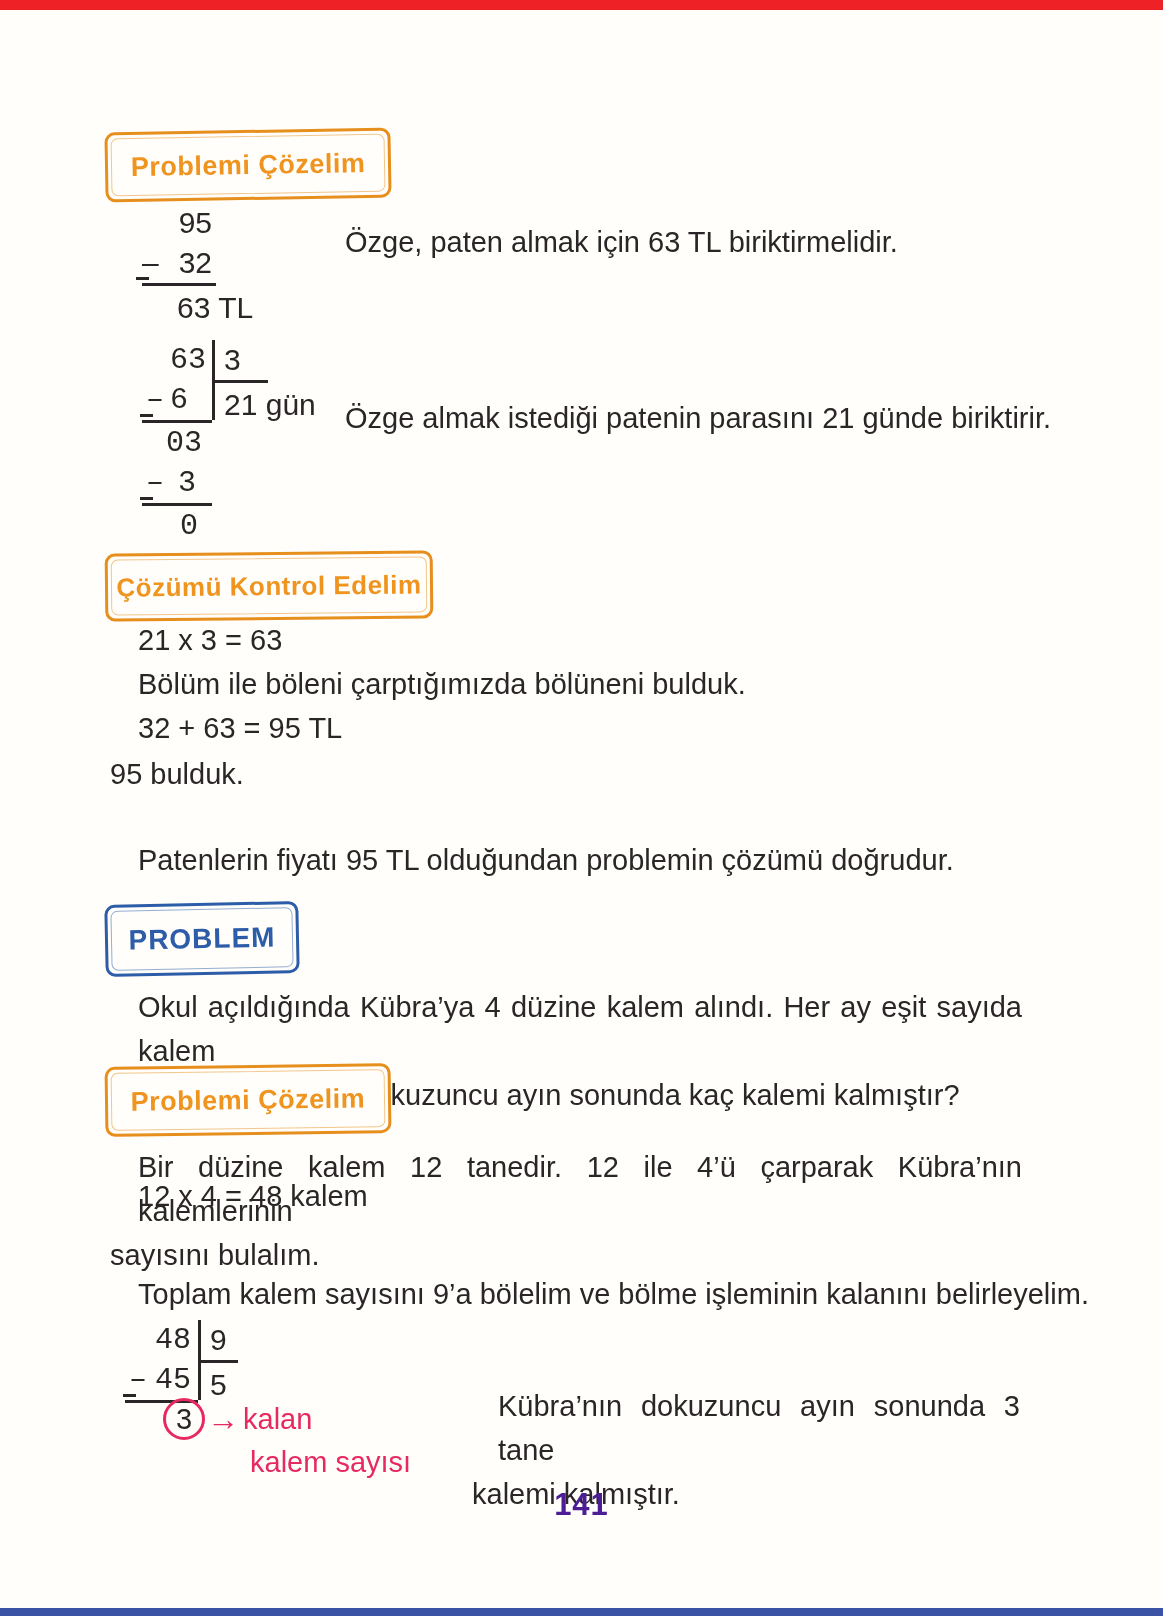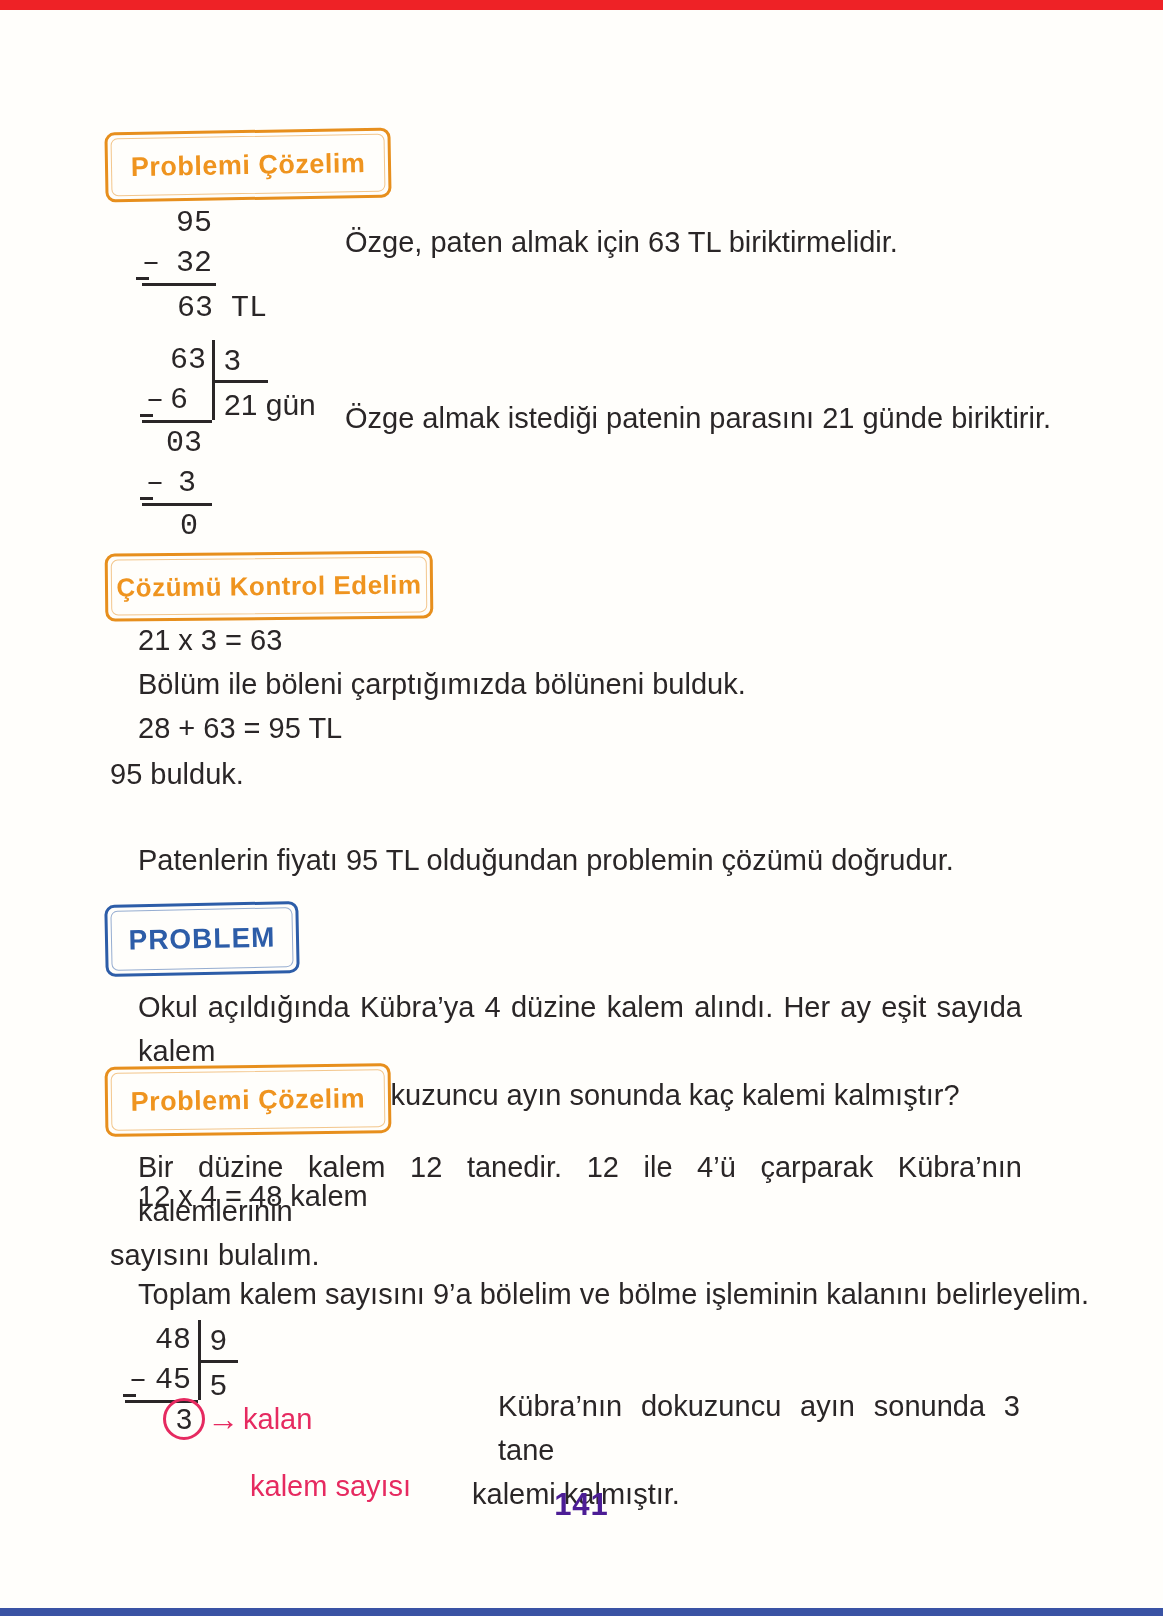--- a/index.html
+++ b/index.html
@@ -26,21 +26,21 @@
   .badge.orange{color:#ef941f;border-color:#e78f1d;}
   .badge.blue{color:#2d5da8;border-color:#2d5da8;}
 
   .txt{position:absolute;font-size:29px;line-height:40px;white-space:nowrap;}
   .para{position:absolute;width:912px;font-size:29px;line-height:44px;}
   .jl{text-align:justify;text-align-last:justify;}
   .indent{padding-left:28px;}
 
   
   .arith{font-size:30px;line-height:40px;}
-  .sub-block{position:absolute;left:142px;top:203px;font-family:Liberation Mono, monospace;}
+  .sub-block{position:absolute;left:142px;top:203px;}
   .sub-row{width:70px;height:40px;line-height:40px;text-align:right;padding-right:4px;position:relative;}
   .rule-b{border-bottom:3px solid #2a2627;}
   .result-row{white-space:nowrap;text-align:left;padding-left:35px;height:40px;line-height:44px;}
 
   .division{position:absolute;display:flex;align-items:flex-start;}
   #div1{left:142px;top:340px;}
   #div2{left:125px;top:1320px;}
   .dleft{display:flex;flex-direction:column;font-family:Liberation Mono, monospace;}
   #div1 .dleft{width:70px;}
   #div2 .dleft{width:73px;}
@@ -106,21 +106,21 @@
 </div>
 
 <div class="txt" style="left:345px;top:398px;">Özge almak istediği patenin parasını 21 günde biriktirir.</div>
 
 <div class="badge orange" style="left:105px;top:552px;width:322px;height:62px;font-size:26px;transform:rotate(-0.6deg);">
   <span>Çözümü Kontrol Edelim</span>
 </div>
 
 <div class="txt" style="left:138px;top:620px;">21 x 3 = 63</div>
 <div class="txt" style="left:138px;top:664px;">Bölüm ile böleni çarptığımızda bölüneni bulduk.</div>
-<div class="txt" style="left:138px;top:708px;">28 + 63 = 95 TL</div>
+<div class="txt" style="left:138px;top:708px;">32 + 63 = 95 TL</div>
 <div class="para" style="left:110px;top:752px;">
   <div>95 bulduk.</div>
 </div>
 <div class="txt" style="left:138px;top:840px;">Patenlerin fiyatı 95 TL olduğundan problemin çözümü doğrudur.</div>
 
 <div class="badge blue" style="left:105px;top:903px;width:188px;height:66px;font-size:28px;letter-spacing:1px;transform:rotate(-1.2deg);">
   <span>PROBLEM</span>
 </div>
 
 <div class="para" style="left:110px;top:985px;">
@@ -153,21 +153,21 @@
   </div>
 </div>
 
 <div class="rem-row">
   <span class="circle">
       <span>3</span>
     </span>
   <span class="arrow pink">→</span>
   <span class="pink">kalan</span>
 </div>
-<div class="txt pink" style="left:250px;top:1442px;margin-top:24px;">kalem sayısı</div>
+<div class="txt pink" style="left:250px;top:1442px;">kalem sayısı</div>
 
 <div class="para" style="left:472px;top:1352px;width:548px;">
   <div class="jl" style="padding-left:26px;margin-top:32px;">Kübra’nın dokuzuncu ayın sonunda 3 tane</div>
   <div>kalemi kalmıştır.</div>
 </div>
 
 <div class="page-num">141</div>
 
 <div class="edgebar" id="bottombar"></div>
 

